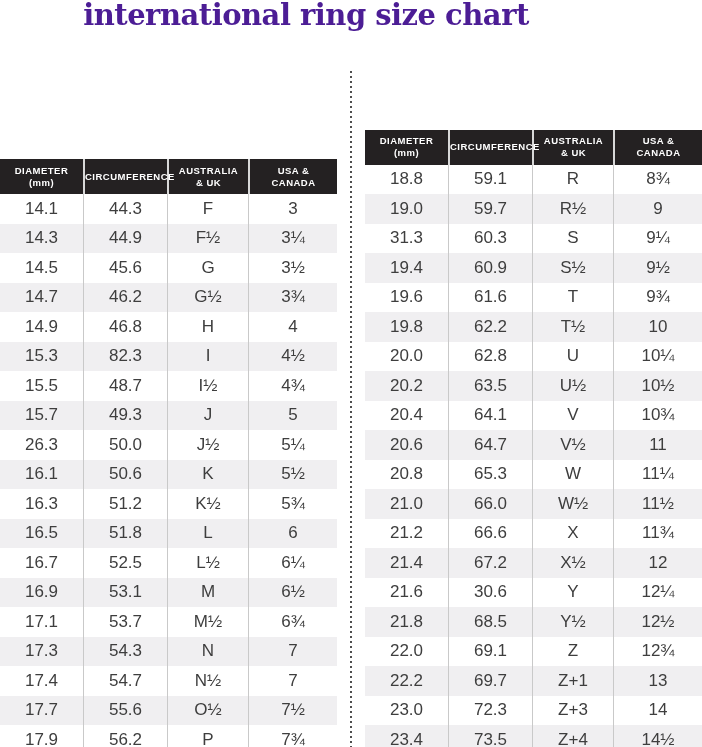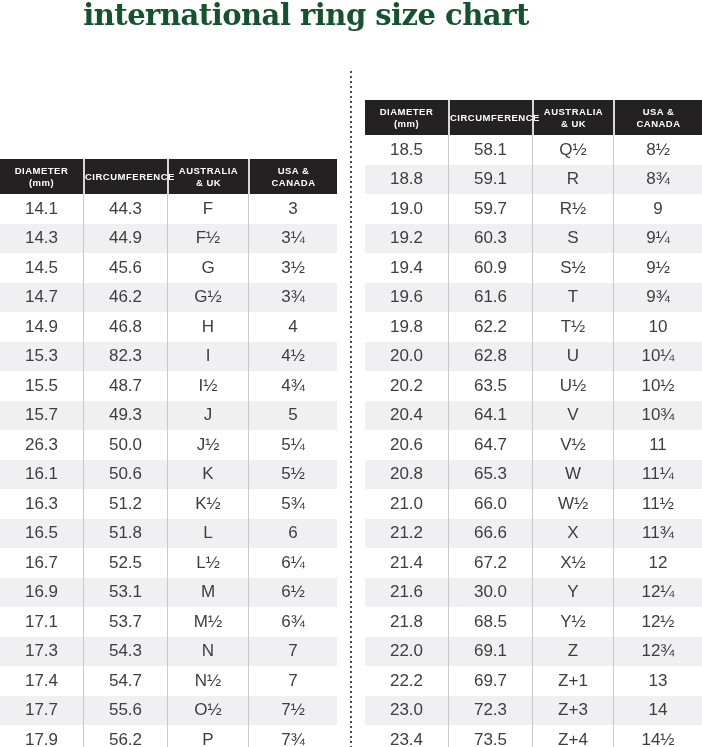--- a/index.html
+++ b/index.html
@@ -13,21 +13,21 @@
     width: 612px;
     height: 31px;
     text-align: center;
   }
   .title-row h1 {
     font-family: "DejaVu Serif", serif;
     font-weight: bold;
     font-size: 29px;
     line-height: 31px;
     letter-spacing: -0.5px;
-    color: #14532d;
+    color: #4c1d95;
     white-space: nowrap;
   }
   .tables { display: flex; align-items: flex-end; margin-top: 40px; }
   .tbl-wrap { width: 337px; }
   .gap {
     width: 28px;
     display: flex;
     justify-content: center;
     height: 716px;
   }
@@ -257,39 +257,33 @@
                 <div class="hline">&amp; UK</div>
               </th>
               <th>
                 <div class="hline">USA &amp;</div>
                 <div class="hline">CANADA</div>
               </th>
             </tr>
           </thead>
           <tbody>
             <tr>
-              <td>18.5</td>
-              <td>58.1</td>
-              <td>Q½</td>
-              <td>8½</td>
-            </tr>
-            <tr>
               <td>18.8</td>
               <td>59.1</td>
               <td>R</td>
               <td>8¾</td>
             </tr>
             <tr>
               <td>19.0</td>
               <td>59.7</td>
               <td>R½</td>
               <td>9</td>
             </tr>
             <tr>
-              <td>19.2</td>
+              <td>31.3</td>
               <td>60.3</td>
               <td>S</td>
               <td>9¼</td>
             </tr>
             <tr>
               <td>19.4</td>
               <td>60.9</td>
               <td>S½</td>
               <td>9½</td>
             </tr>
@@ -348,21 +342,21 @@
               <td>11¾</td>
             </tr>
             <tr>
               <td>21.4</td>
               <td>67.2</td>
               <td>X½</td>
               <td>12</td>
             </tr>
             <tr>
               <td>21.6</td>
-              <td>30.0</td>
+              <td>30.6</td>
               <td>Y</td>
               <td>12¼</td>
             </tr>
             <tr>
               <td>21.8</td>
               <td>68.5</td>
               <td>Y½</td>
               <td>12½</td>
             </tr>
             <tr>

